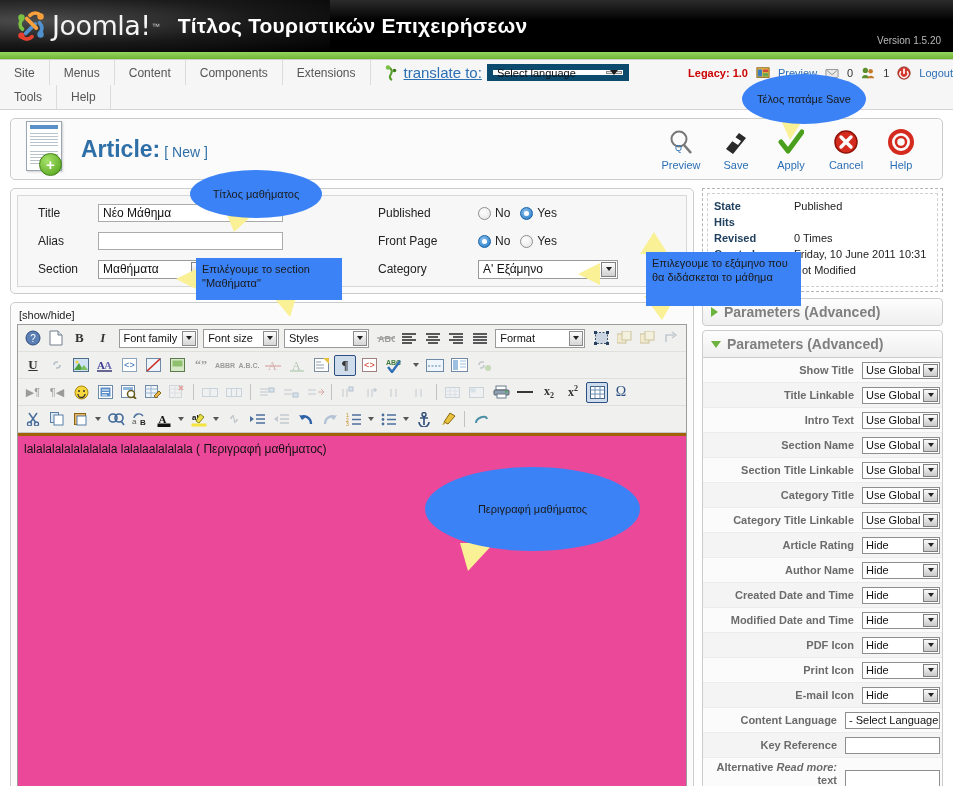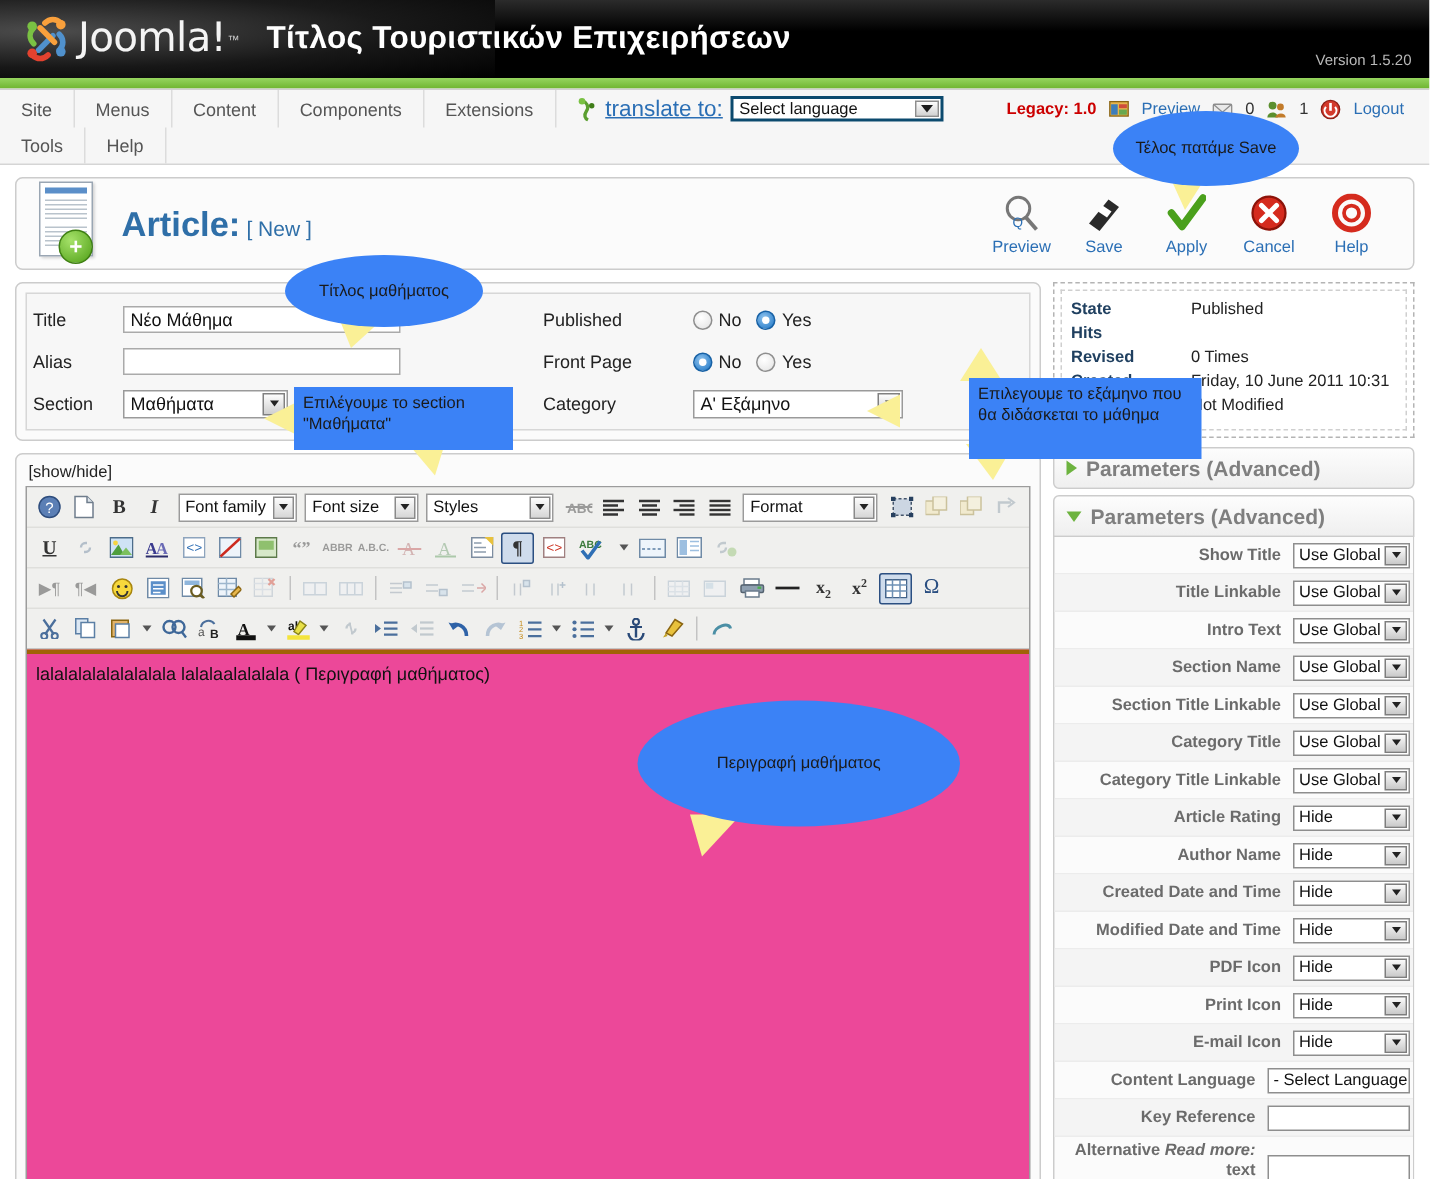--- a/index.html
+++ b/index.html
@@ -96,21 +96,21 @@
   }
   .menu-filler { flex: 1; border-bottom: 0; }
   .menurow.second .menu-filler { border-bottom: 0px; }
   .translate-box {
     display: flex; align-items: center;
     margin-left: 14px;
     gap: 5px;
   }
   .translate-label { color:#2b6fb5; font-size:15px;text-decoration:underline; }
   .sel {
-    border: 2px solid #0c4a6e;
+    border: 6px solid #0c4a6e;
     background: #fff;
     height: 17px;
     font-size: 11px;
     display: flex; align-items: center;
     padding-left: 4px;
     position: relative;
     color:#111;
     box-sizing: border-box;
   }
   .sel .arrow {
@@ -122,21 +122,21 @@
     box-sizing: border-box;
   }
   .caret-dn {
     width:0;height:0;border-left:4px solid transparent;border-right:4px solid transparent;
     border-top:5px solid #1b1b1b;
   }
   .hdr-right {
     margin-left:auto;
     display:flex; align-items:center;
     gap:8px;
-    padding-right:17px;
+    padding-right:0;
   }
   .legacy { color:#cc0000; font-size:11px; font-weight:bold;}
   .hdr-link { color:#2b6fb5; font-size:11px; cursor:pointer;}
   .hdr-num { color:#333; font-size:11px;}
   .mini-icon { width:14px; height:14px; display:inline-block; vertical-align:middle;}
 
   
   .page {
     padding: 8px 10px 0 10px;
   }
@@ -204,21 +204,21 @@
   .form-panel {
     border: 1px solid #cccccc;
     border-radius: 5px;
     background:#fbfbfb;
     padding: 6px;
     margin-bottom: 8px;
   }
   .fieldset {
     border: 1px solid #d7d7d7;
     background:#f7f7f7;
-    padding: 8px 4px;
+    padding: 8px 20px;
     display:flex;
   }
   .fgroup { display:flex; flex-direction:column; gap:10px;}
   .fgroup.left { width: 340px; }
   .frow { display:flex; align-items:center; height:18px;}
   .flabel { width: 60px; color:#222; font-size:12px;}
   .flabel.wide { width: 100px; }
   .inp {
     border:1px solid #aaaaaa;
     background:#fff;

